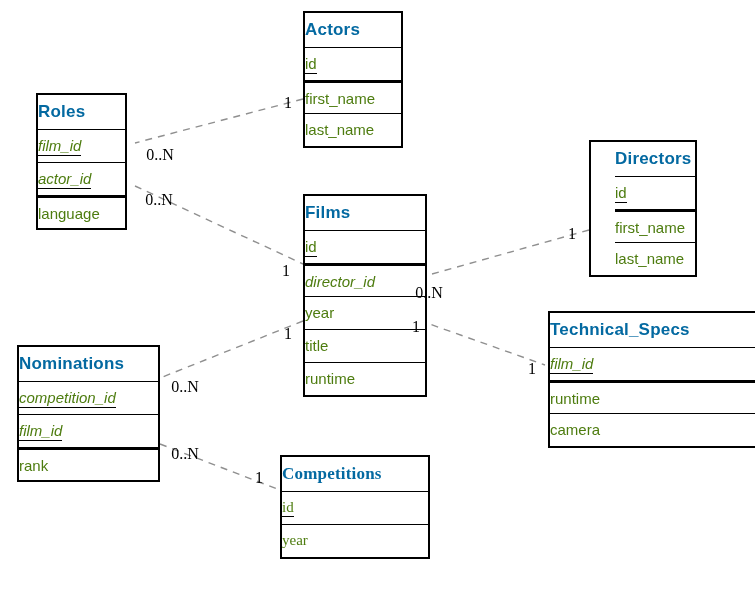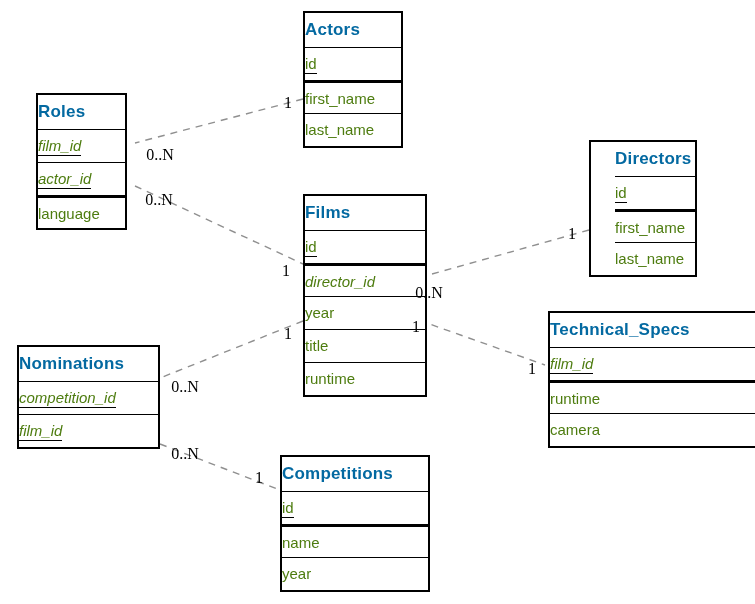--- a/index.html
+++ b/index.html
@@ -116,26 +116,26 @@
     <div class="er-table" style="left: 589px; top: 140px; width: 108px; padding-left: 24px;">
       <div class="er-title">Directors</div>
       <div class="er-row"><span class="fname pk">id</span></div>
       <div class="er-row pk-sep"><span class="fname">first_name</span></div>
       <div class="er-row"><span class="fname">last_name</span></div>
     </div>
     <div class="er-table" style="left: 17px; top: 345px; width: 143px;">
       <div class="er-title">Nominations</div>
       <div class="er-row"><span class="fname pk fk">competition_id</span></div>
       <div class="er-row"><span class="fname pk fk">film_id</span></div>
+      <div class="er-row pk-sep"><span class="fname">rank</span></div>
     </div>
     <div class="er-table" style="left: 548px; top: 311px; width: 223px;">
       <div class="er-title">Technical_Specs</div>
       <div class="er-row"><span class="fname pk fk">film_id</span></div>
       <div class="er-row pk-sep"><span class="fname">runtime</span></div>
       <div class="er-row"><span class="fname">camera</span></div>
     </div>
-    <div class="er-table" style="left: 280px; top: 455px; width: 150px;">
+    <div class="er-table" style="left: 280px; top: 455px; width: 150px; font-family: Liberation Serif, serif;">
       <div class="er-title">Competitions</div>
       <div class="er-row"><span class="fname pk">id</span></div>
-      <div class="er-row pk-sep"><span class="fname">name</span></div>
       <div class="er-row"><span class="fname">year</span></div>
     </div>
   </div>
 
 </body></html>

